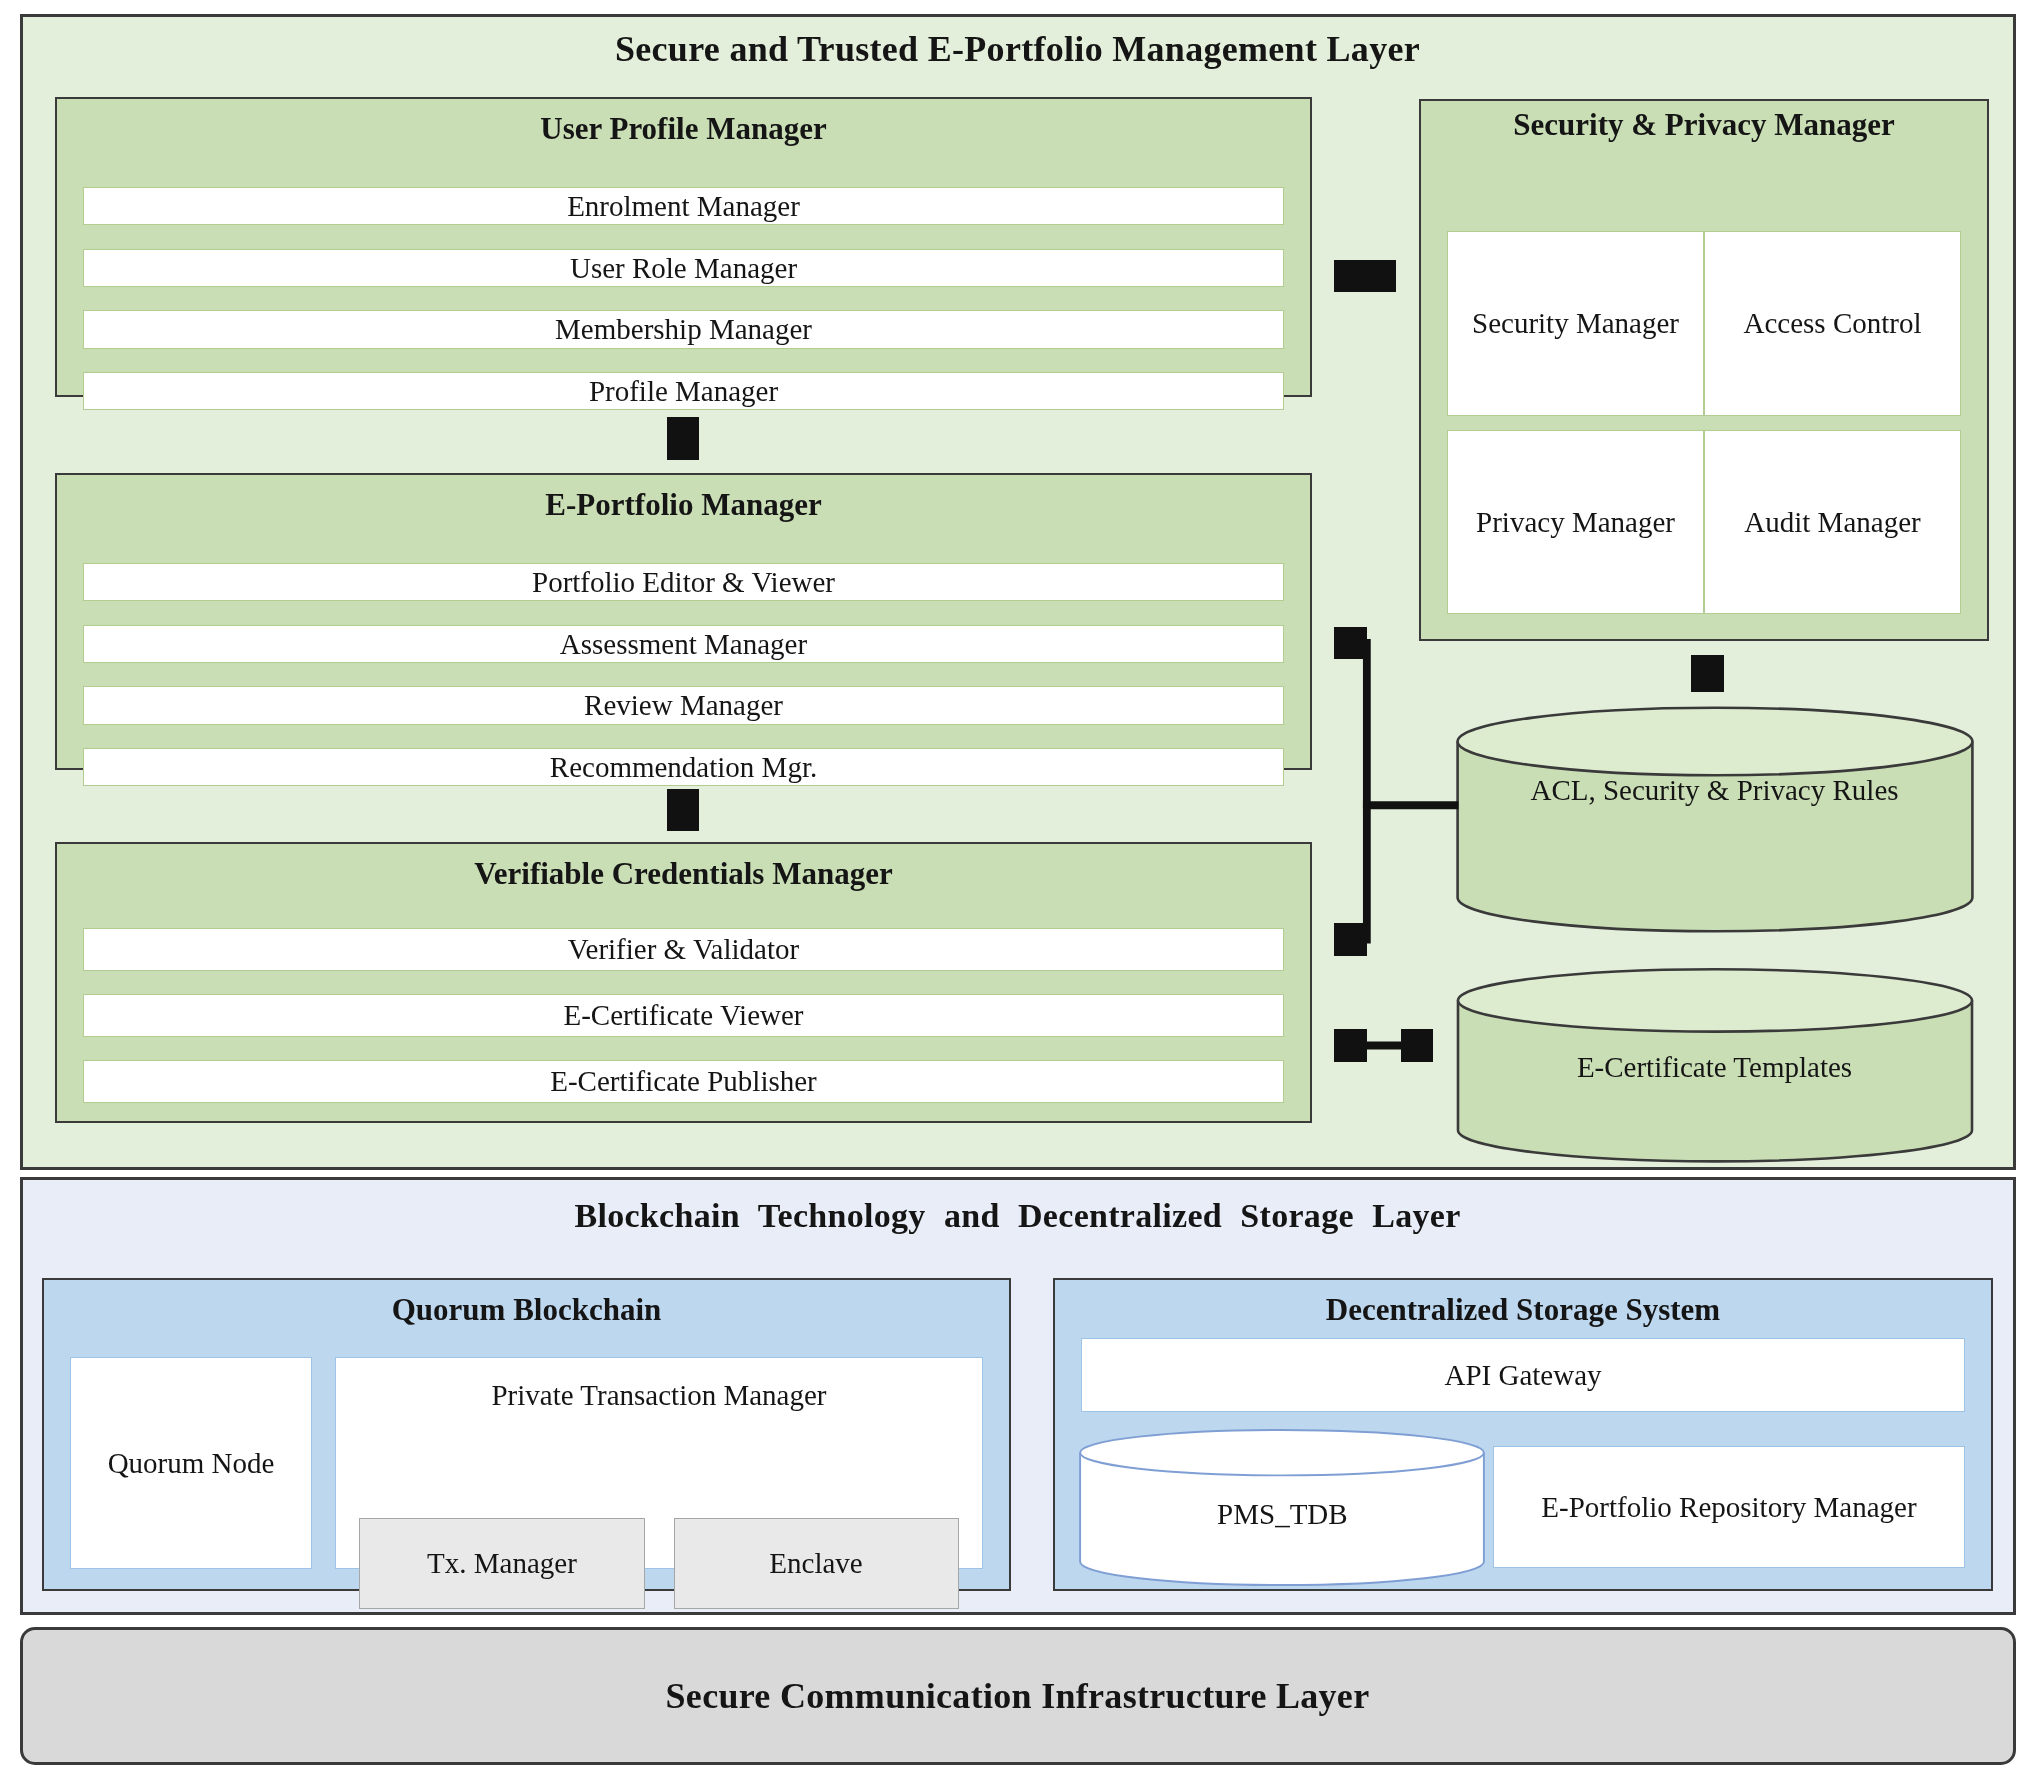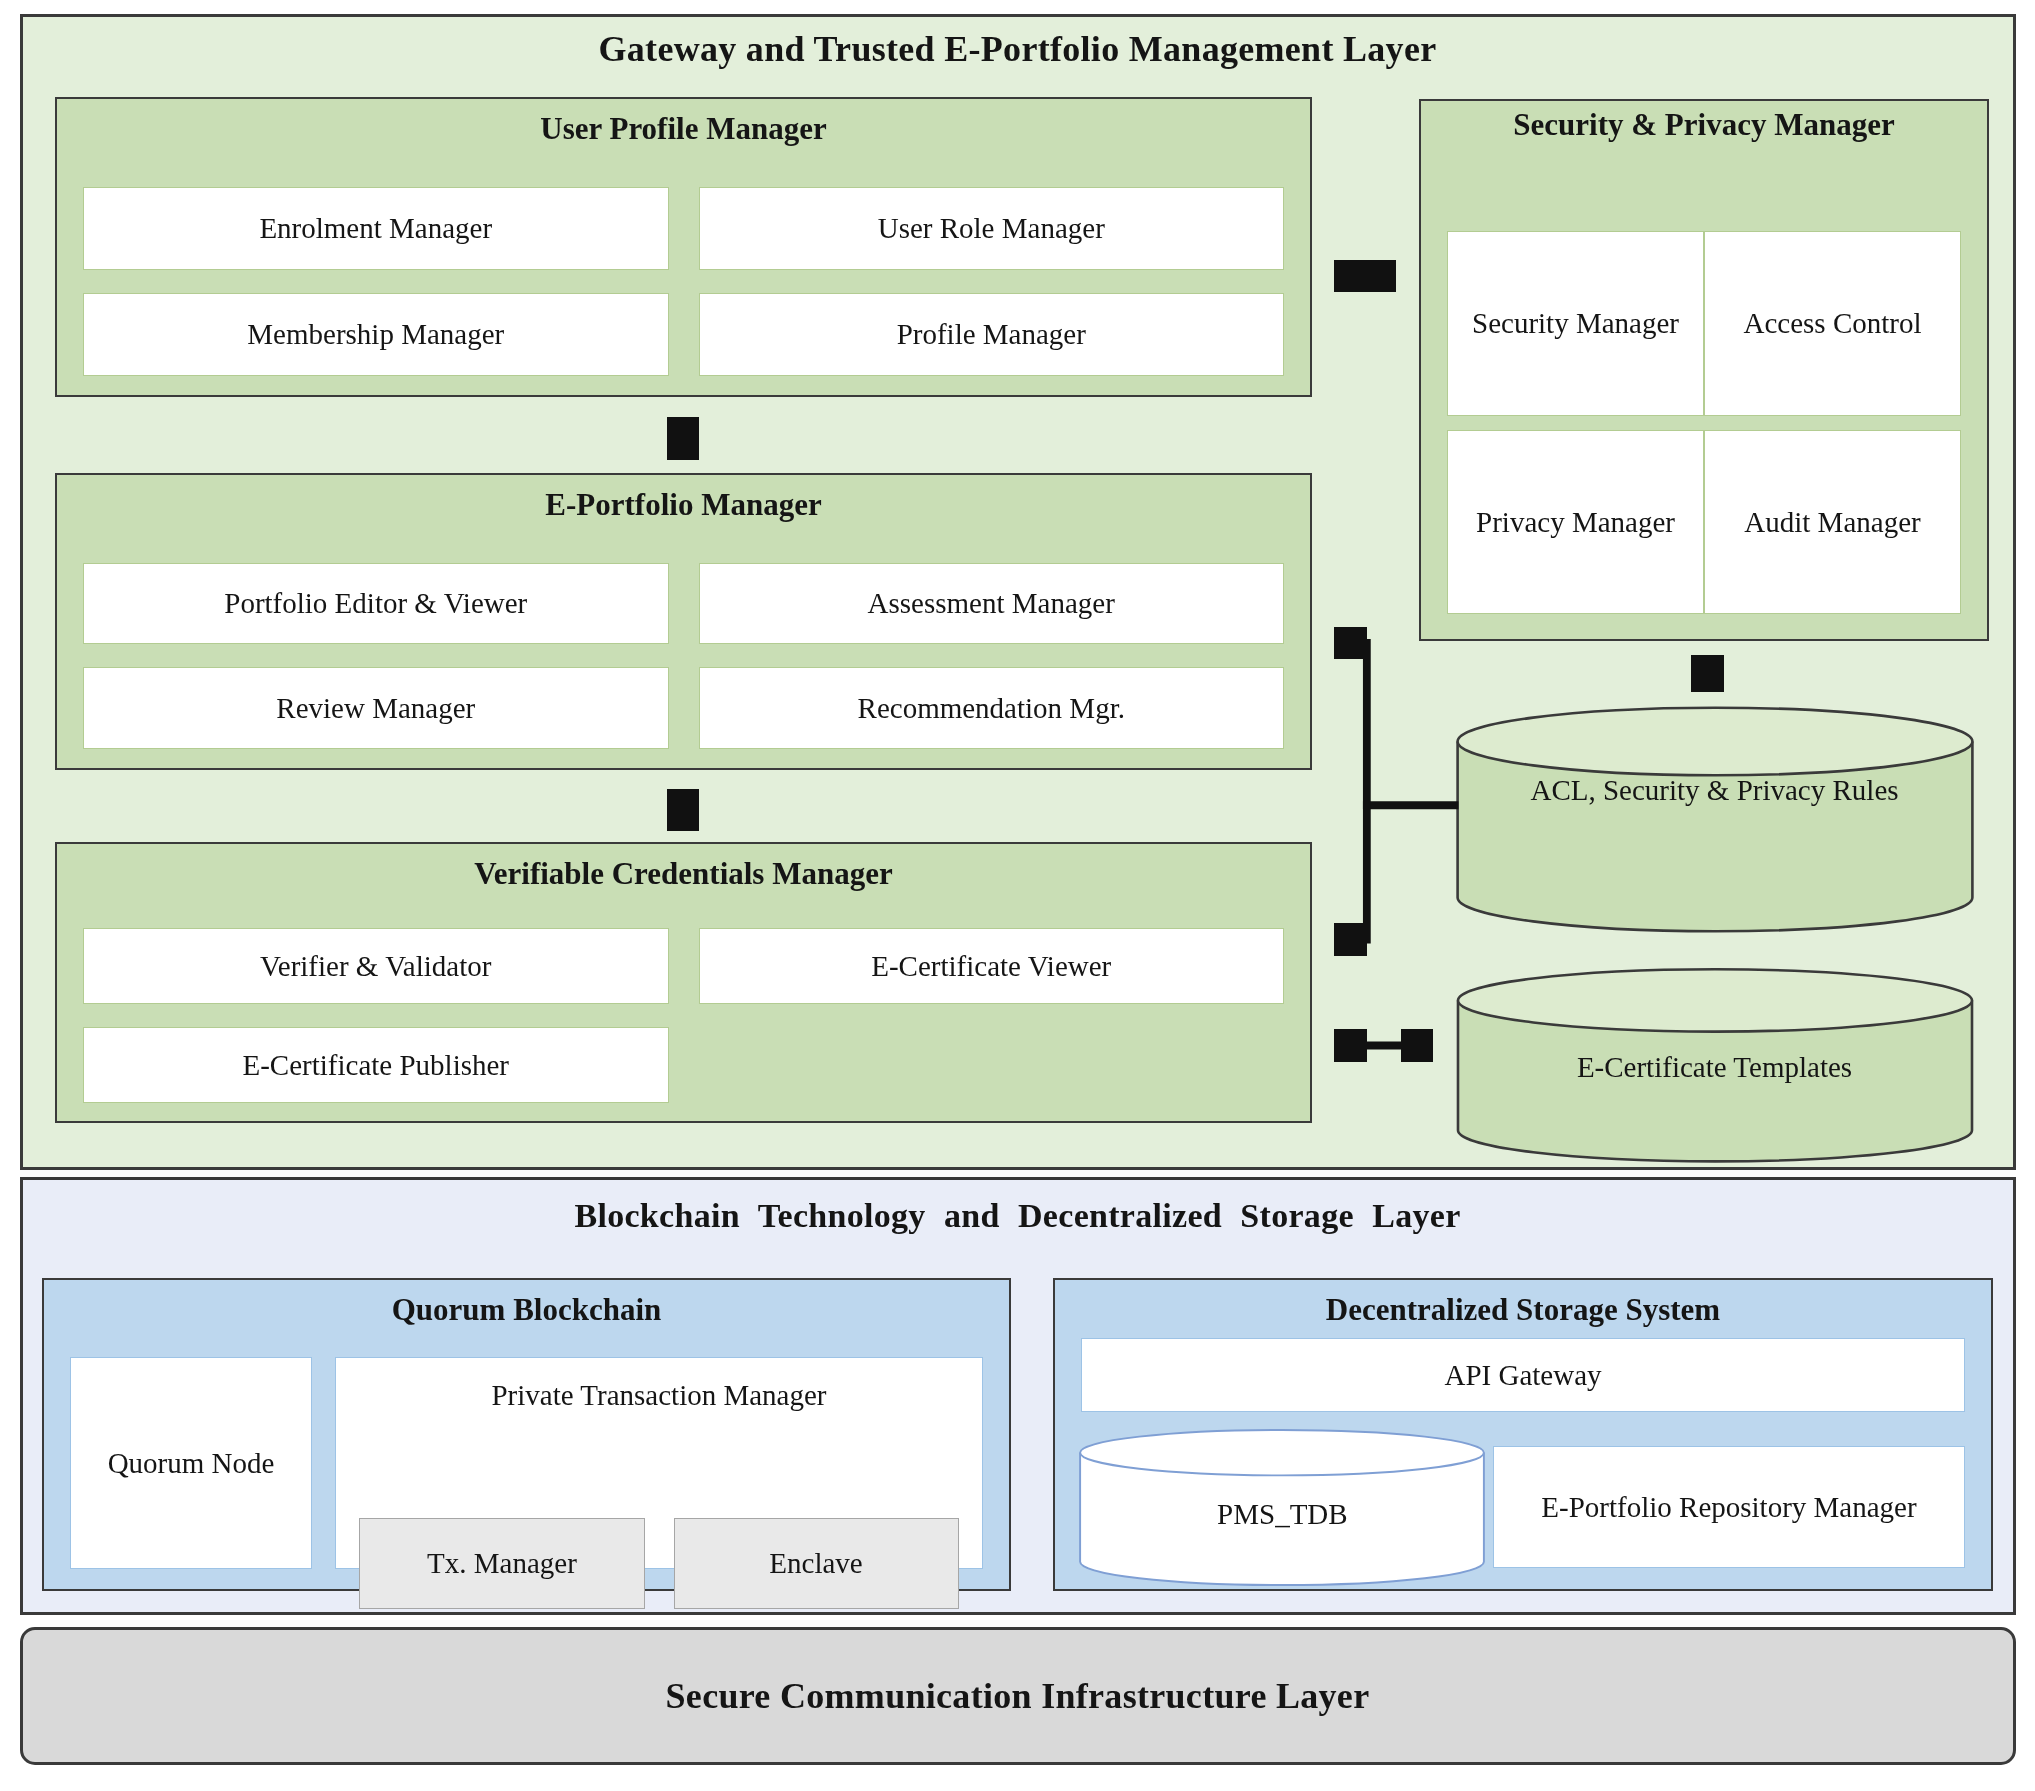--- a/index.html
+++ b/index.html
@@ -16,21 +16,21 @@
   .layer-mgmt .ltitle  { padding-top:10.4px; }
   .layer-chain .ltitle { padding-top:17px; word-spacing:0.28em; }
 
   
   .panel { position:absolute; box-sizing:border-box; border:2.6px solid var(--border-dark,#3a3a3a); }
   .panel.green { background:var(--panel-green,#c9deb5); }
   .panel.blue  { background:var(--panel-blue,#bdd7ee); }
   .ptitle { text-align:center; font-weight:700; font-size:31px; padding-top:10.4px; line-height:1.3; }
 
   .grid22 { position:absolute; left:26px; right:26px; top:88px; bottom:19.5px;
-            display:grid; grid-template-columns:1fr 1fr; grid-auto-rows:1fr;
+            display:grid; grid-template-columns:1fr; grid-auto-rows:1fr;
             column-gap:30px; row-gap:23.4px; }
   .grid41 { position:absolute; left:26px; right:26px; top:130px; bottom:25px;
             display:grid; grid-template-columns:1fr 1fr; grid-auto-rows:1fr; row-gap:14px; }
 
   .wbox { background:#ffffff; border:1.9px solid var(--wb-green,#b3cc92);
           display:flex; align-items:center; justify-content:center;
           font-size:29px; text-align:center; line-height:1.25; box-sizing:border-box; }
   .wbox.blue-b { border-color:var(--wb-blue,#9dc3e6); }
   .gbox { background:var(--grey-box,#e9e9e9); border:1.9px solid var(--grey-border,#a6a6a6);
           display:flex; align-items:center; justify-content:center; font-size:29px; box-sizing:border-box; }
@@ -42,21 +42,21 @@
   
   #arrows { position:absolute; left:0; top:0; pointer-events:none; }
   #arrows path, #arrows line { stroke:#111111; stroke-width:12px; fill:none; }
 </style>
 </head>
 <body>
 
 <div id="canvas">
 
   <div class="layer layer-mgmt">
-    <div class="ltitle">Gateway and Trusted E-Portfolio Management Layer</div>
+    <div class="ltitle">Secure and Trusted E-Portfolio Management Layer</div>
   </div>
 
   <div class="panel green" style="left:55px; top:97px; width:1257px; height:300px;">
     <div class="ptitle">User Profile Manager</div>
     <div class="grid22">
       <div class="wbox">Enrolment Manager</div>
       <div class="wbox">User Role Manager</div>
       <div class="wbox">Membership Manager</div>
       <div class="wbox">Profile Manager</div>
     </div>

